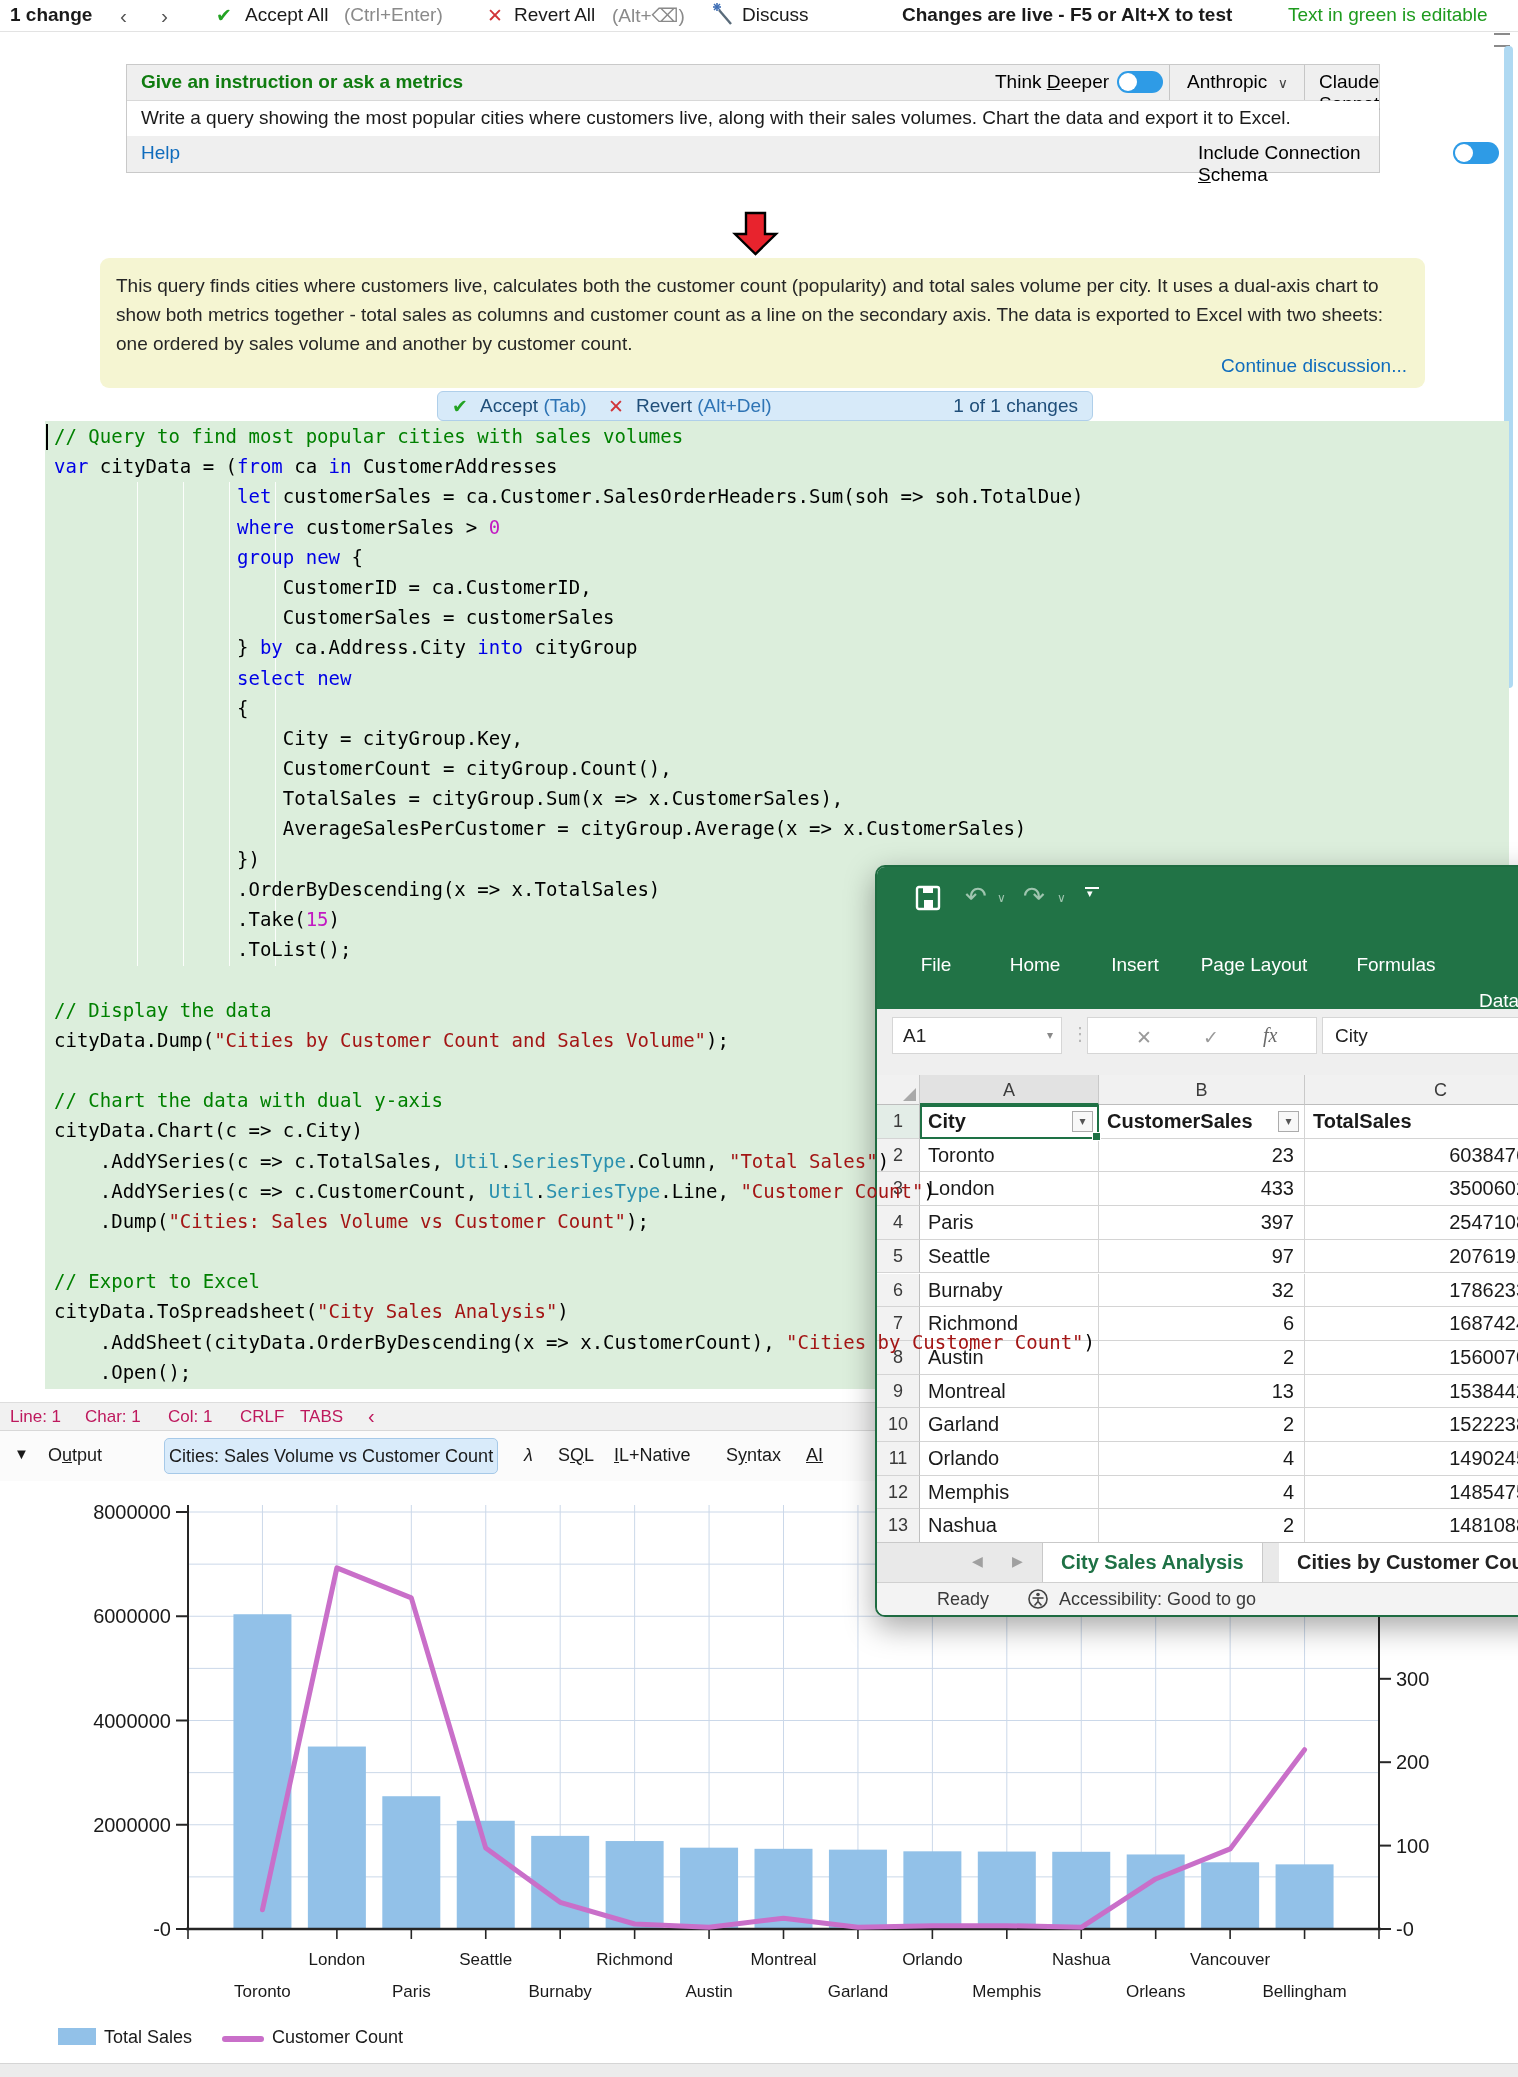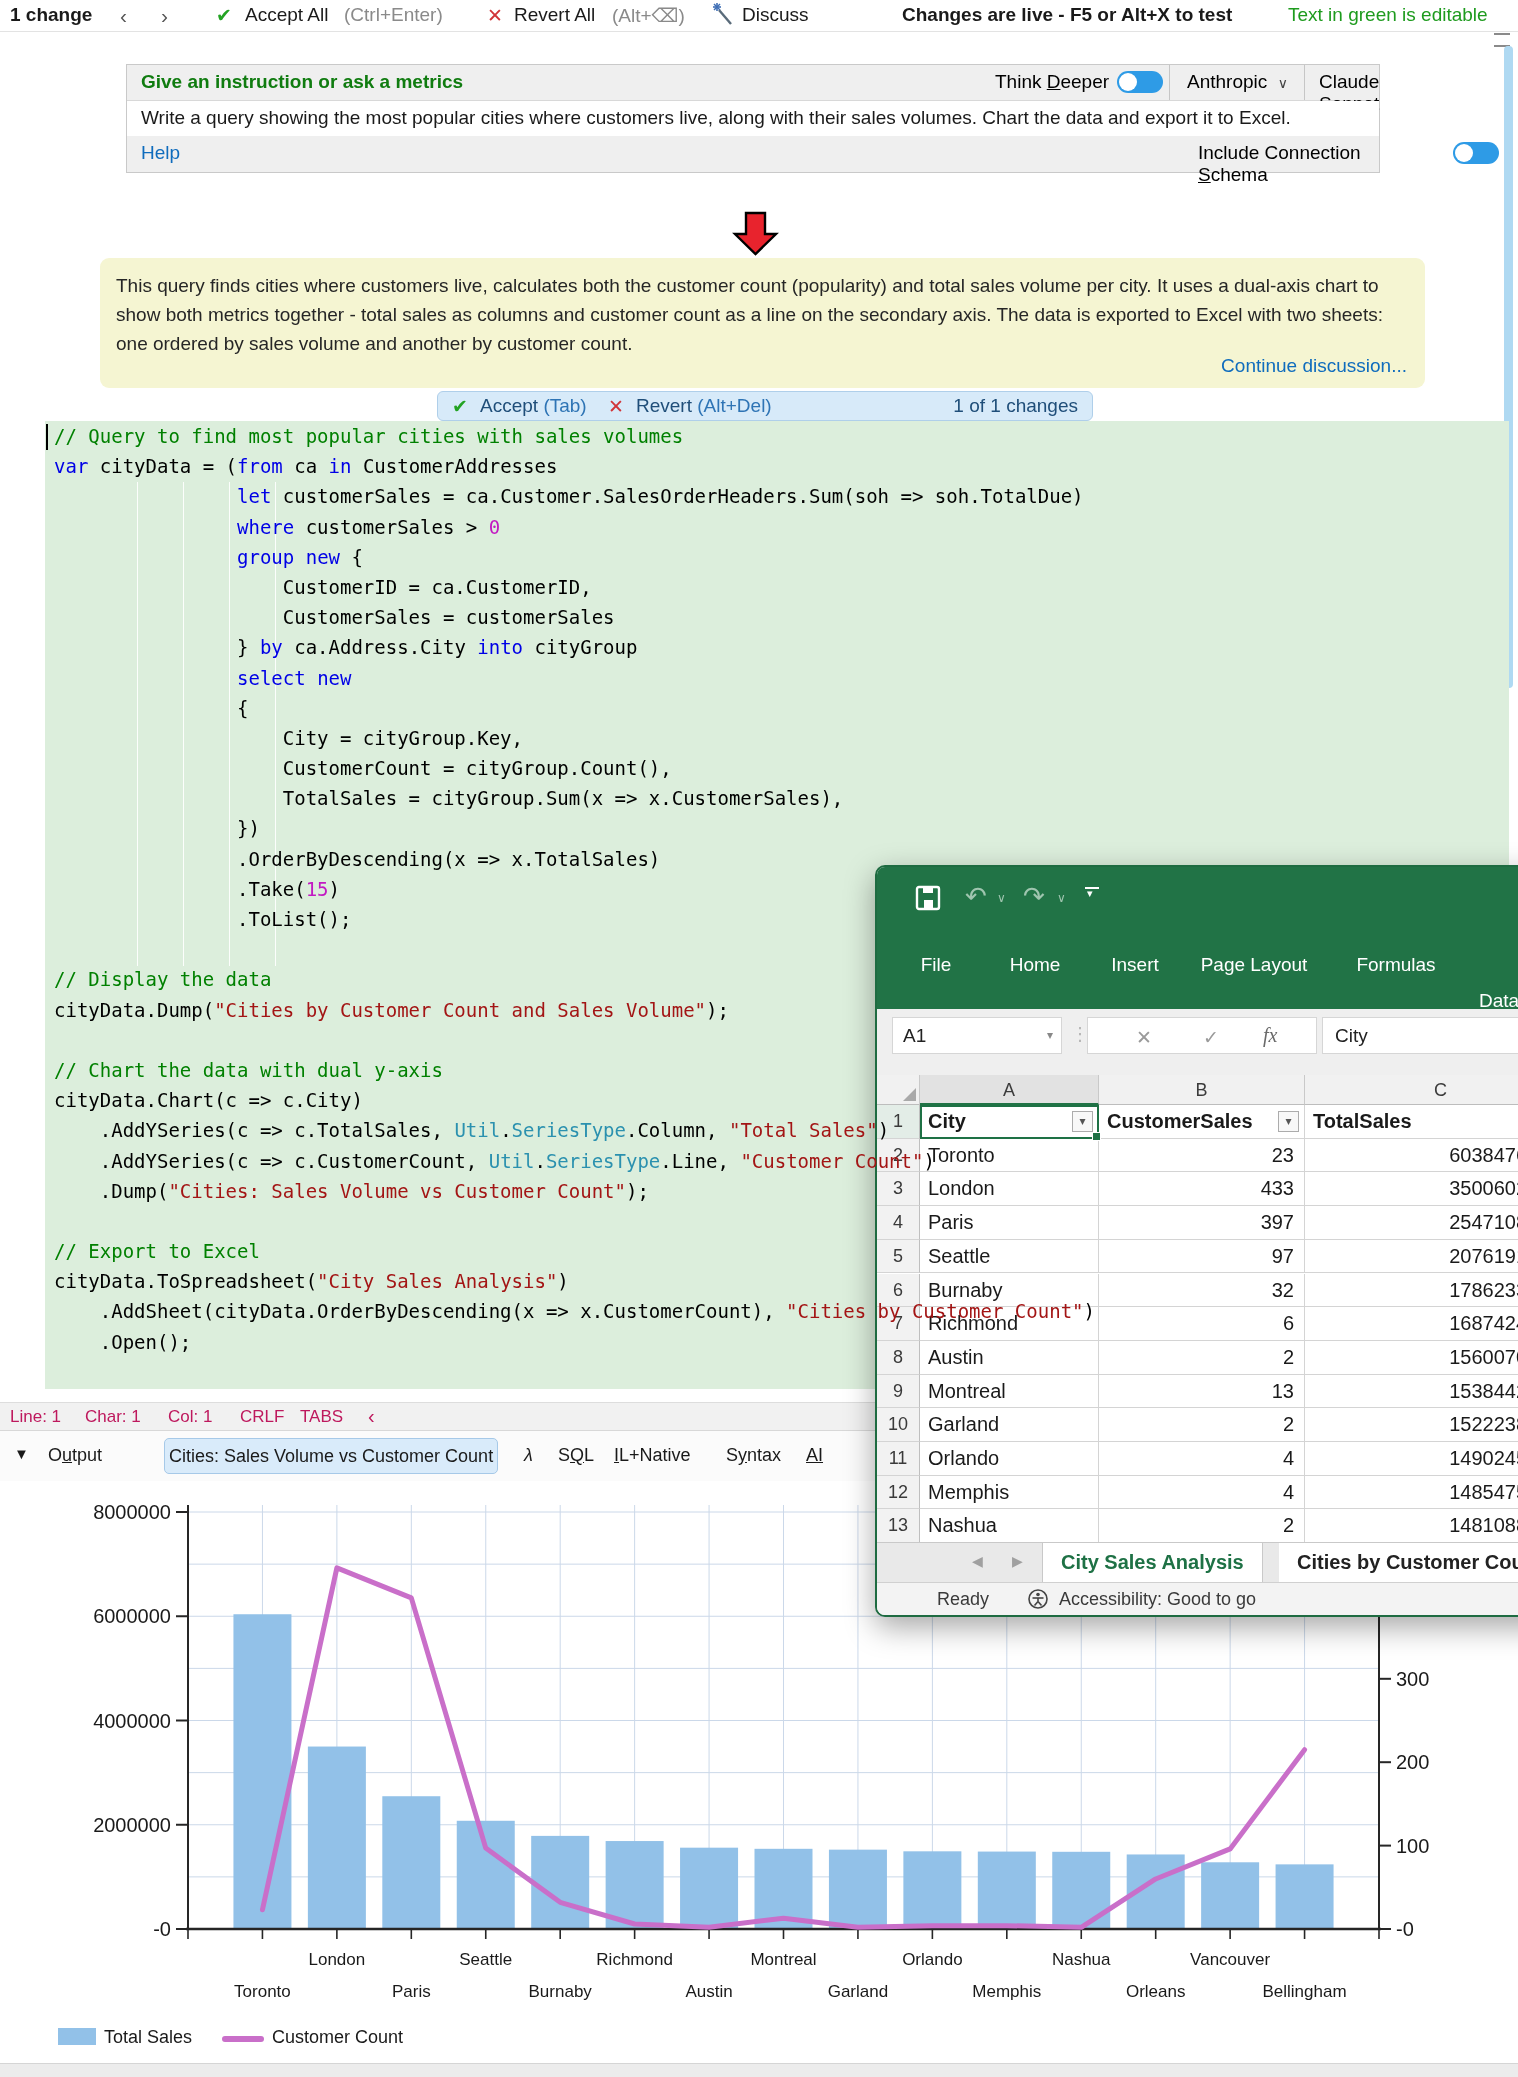--- a/index.html
+++ b/index.html
@@ -159,20 +159,21 @@
         <div class="cl"><span class="tk-p">                </span><span class="tk-k">where</span><span class="tk-p"> customerSales &gt; </span><span class="tk-n">0</span></div>
         <div class="cl"><span class="tk-p">                </span><span class="tk-k">group</span><span class="tk-p"> </span><span class="tk-k">new</span><span class="tk-p"> {</span></div>
         <div class="cl"><span class="tk-p">                    CustomerID = ca.CustomerID,</span></div>
         <div class="cl"><span class="tk-p">                    CustomerSales = customerSales</span></div>
         <div class="cl"><span class="tk-p">                } </span><span class="tk-k">by</span><span class="tk-p"> ca.Address.City </span><span class="tk-k">into</span><span class="tk-p"> cityGroup</span></div>
         <div class="cl"><span class="tk-p">                </span><span class="tk-k">select</span><span class="tk-p"> </span><span class="tk-k">new</span></div>
         <div class="cl"><span class="tk-p">                {</span></div>
         <div class="cl"><span class="tk-p">                    City = cityGroup.Key,</span></div>
         <div class="cl"><span class="tk-p">                    CustomerCount = cityGroup.Count(),</span></div>
         <div class="cl"><span class="tk-p">                    TotalSales = cityGroup.Sum(x =&gt; x.CustomerSales),</span></div>
+        <div class="cl"><span class="tk-p">                    AverageSalesPerCustomer = cityGroup.Average(x =&gt; x.CustomerSales)</span></div>
         <div class="cl"><span class="tk-p">                })</span></div>
         <div class="cl"><span class="tk-p">                .OrderByDescending(x =&gt; x.TotalSales)</span></div>
         <div class="cl"><span class="tk-p">                .Take(</span><span class="tk-n">15</span><span class="tk-p">)</span></div>
         <div class="cl"><span class="tk-p">                .ToList();</span></div>
         <div class="cl"></div>
         <div class="cl"><span class="tk-c">// Display the data</span></div>
         <div class="cl"><span class="tk-p">cityData.Dump(</span><span class="tk-s">"Cities by Customer Count and Sales Volume"</span><span class="tk-p">);</span></div>
         <div class="cl"></div>
         <div class="cl"><span class="tk-c">// Chart the data with dual y-axis</span></div>
         <div class="cl"><span class="tk-p">cityData.Chart(c =&gt; c.City)</span></div>

